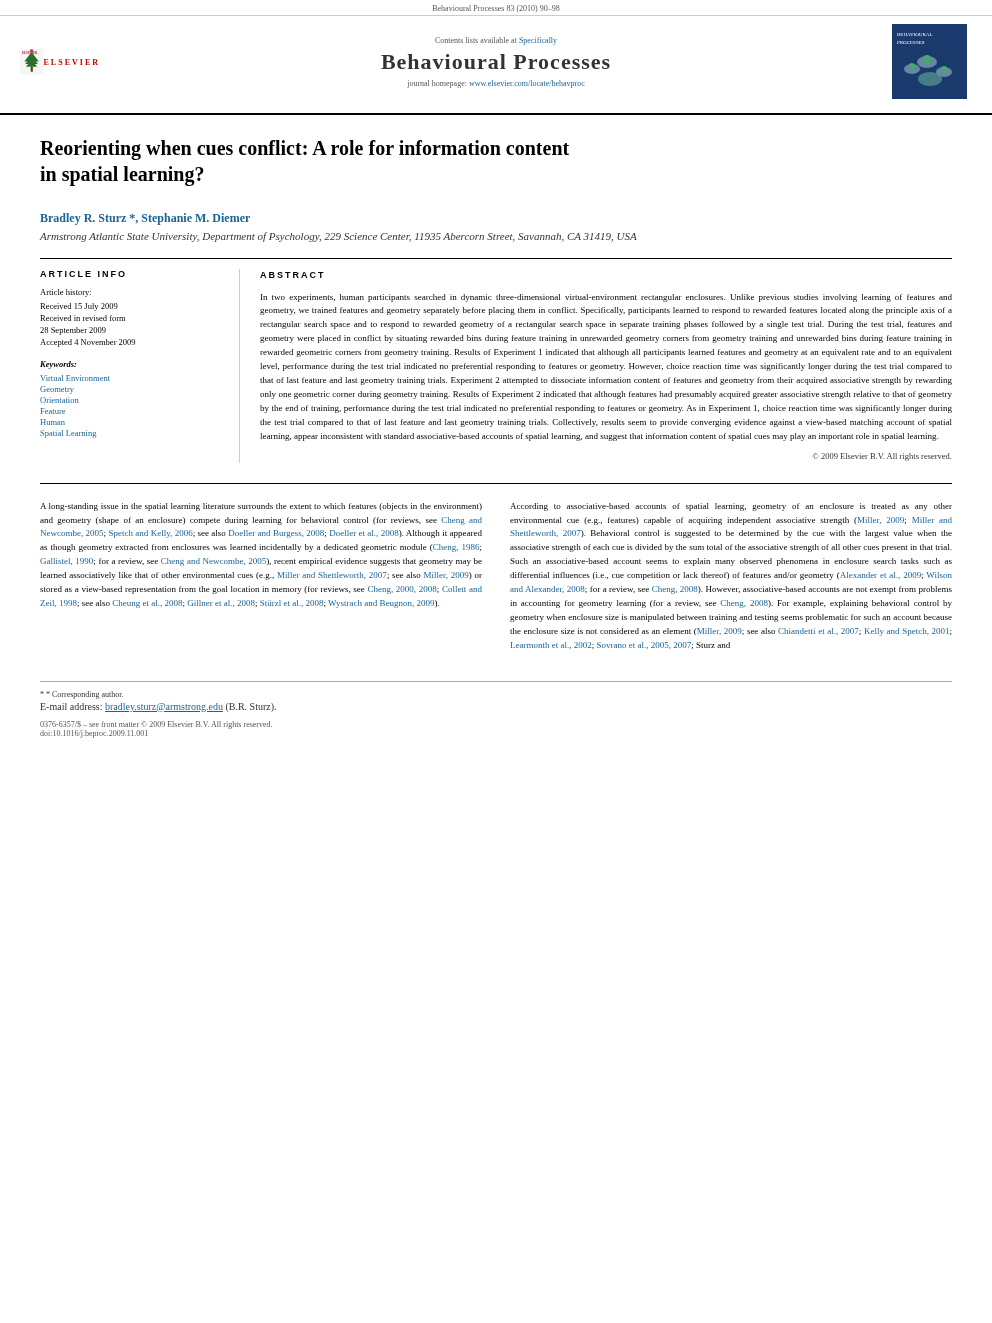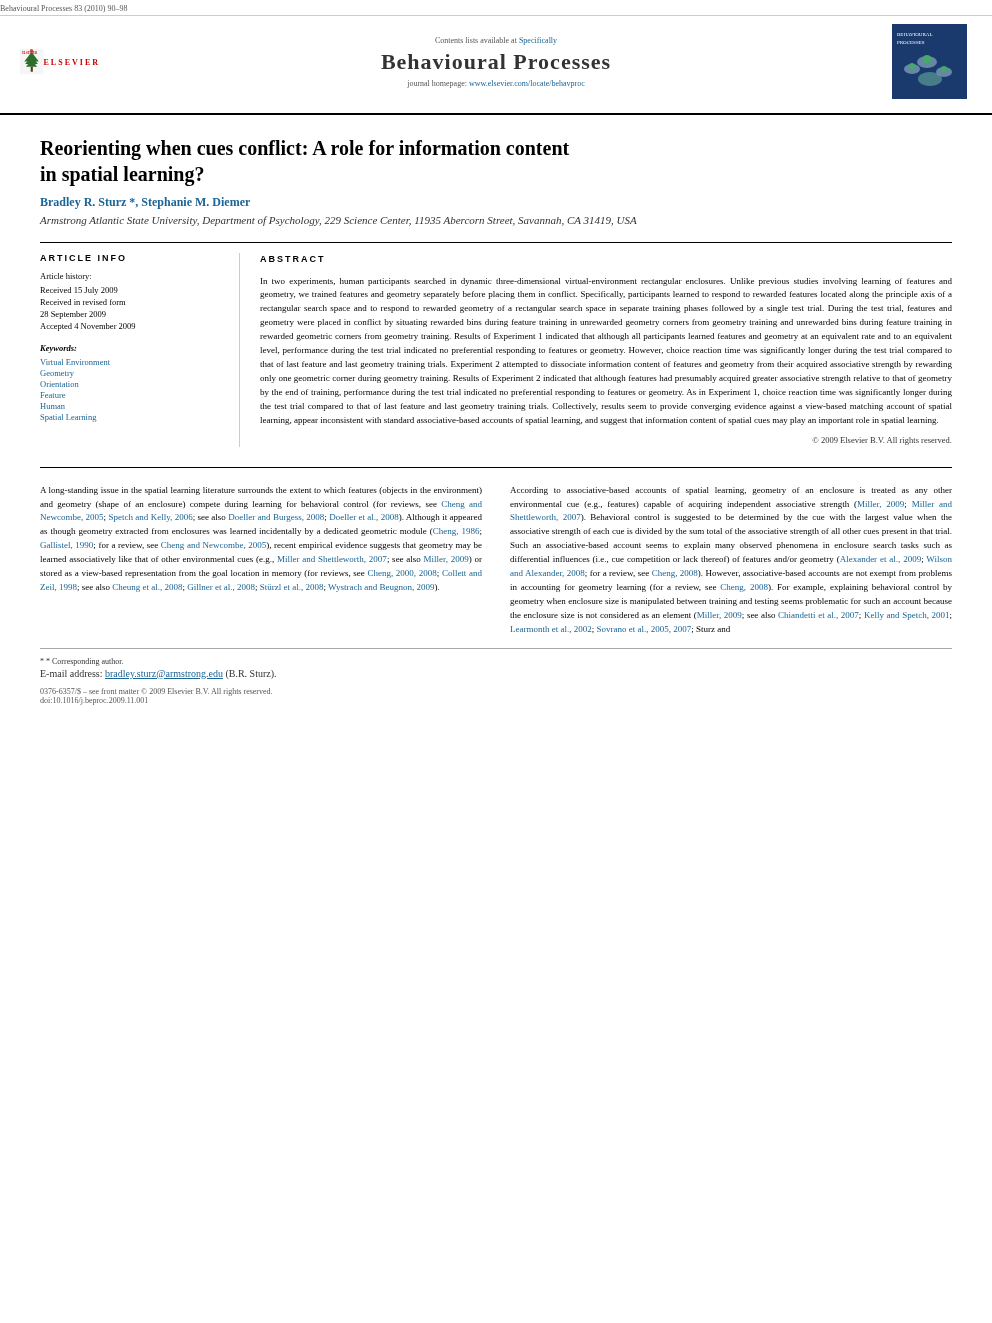--- a/index.html
+++ b/index.html
@@ -11,21 +11,21 @@
       width: 992px;
       min-height: 1323px;
     }
 
     
     .journal-header {
       border-bottom: 2px solid #000;
       padding: 0 0 6px 0;
     }
     .journal-top-bar {
-      text-align: left;
+      text-align: center;
       font-size: 8px;
       color: #555;
       padding: 4px 0 2px 0;
       border-bottom: 1px solid #ccc;
     }
     .journal-banner {
       display: flex;
       align-items: center;
       justify-content: space-between;
       padding: 8px 20px;
@@ -92,21 +92,21 @@
     .main-content {
       padding: 20px 40px 20px 40px;
     }
 
     
     .article-title {
       font-size: 20px;
       font-weight: bold;
       font-family: 'Times New Roman', serif;
       color: #000;
-      margin-bottom: 8px;
+      margin-bottom: 24px;
       line-height: 1.3;
     }
 
     
     .authors {
       font-size: 12px;
       font-weight: bold;
       color: #1a6496;
       margin-bottom: 4px;
     }
@@ -208,21 +208,21 @@
       font-size: 9px;
       line-height: 1.55;
     }
     .ref-link {
       color: #1a6496;
       text-decoration: none;
     }
 
     
     .page-footer {
-      margin-top: 3px;
+      margin-top: 20px;
       padding-top: 8px;
       border-top: 1px solid #aaa;
       font-size: 8px;
       color: #333;
     }
     .footer-note {
       font-size: 8px;
       margin-bottom: 2px;
     }
     .footnote-star {

